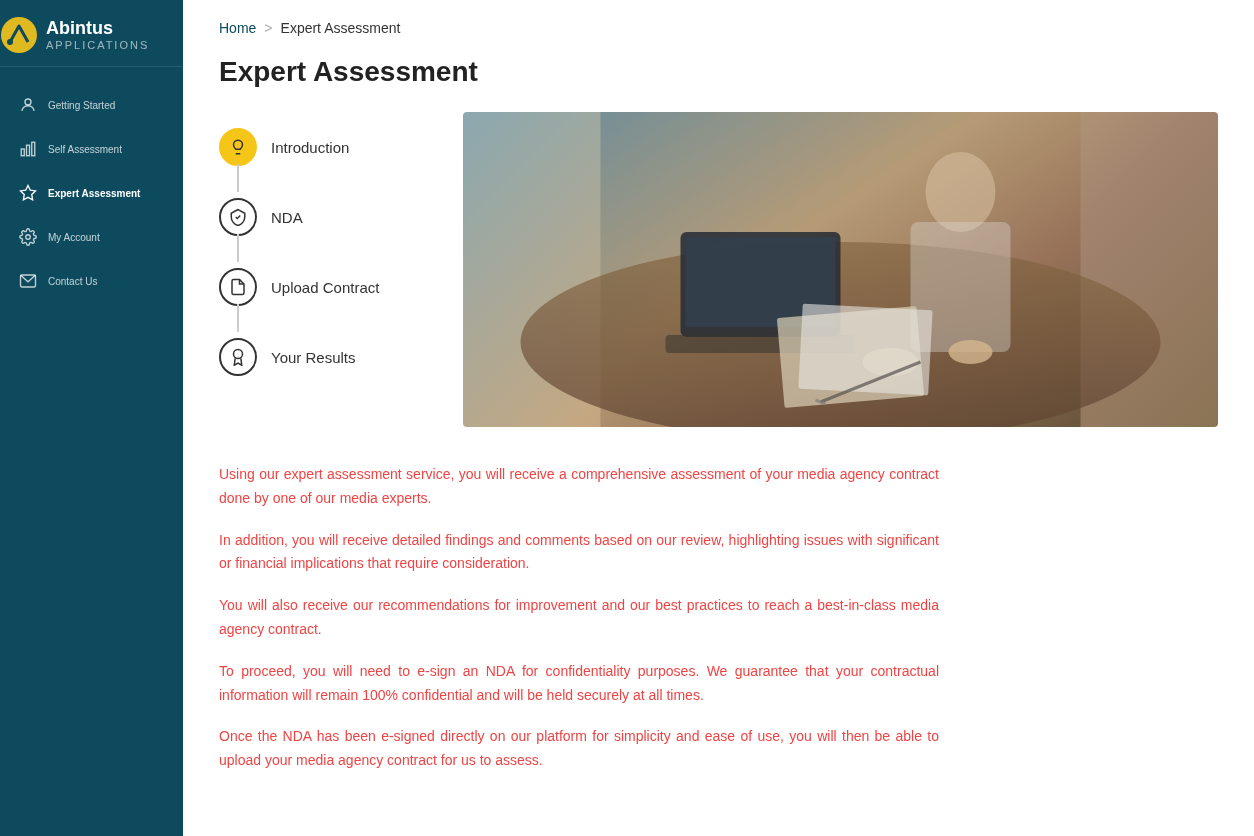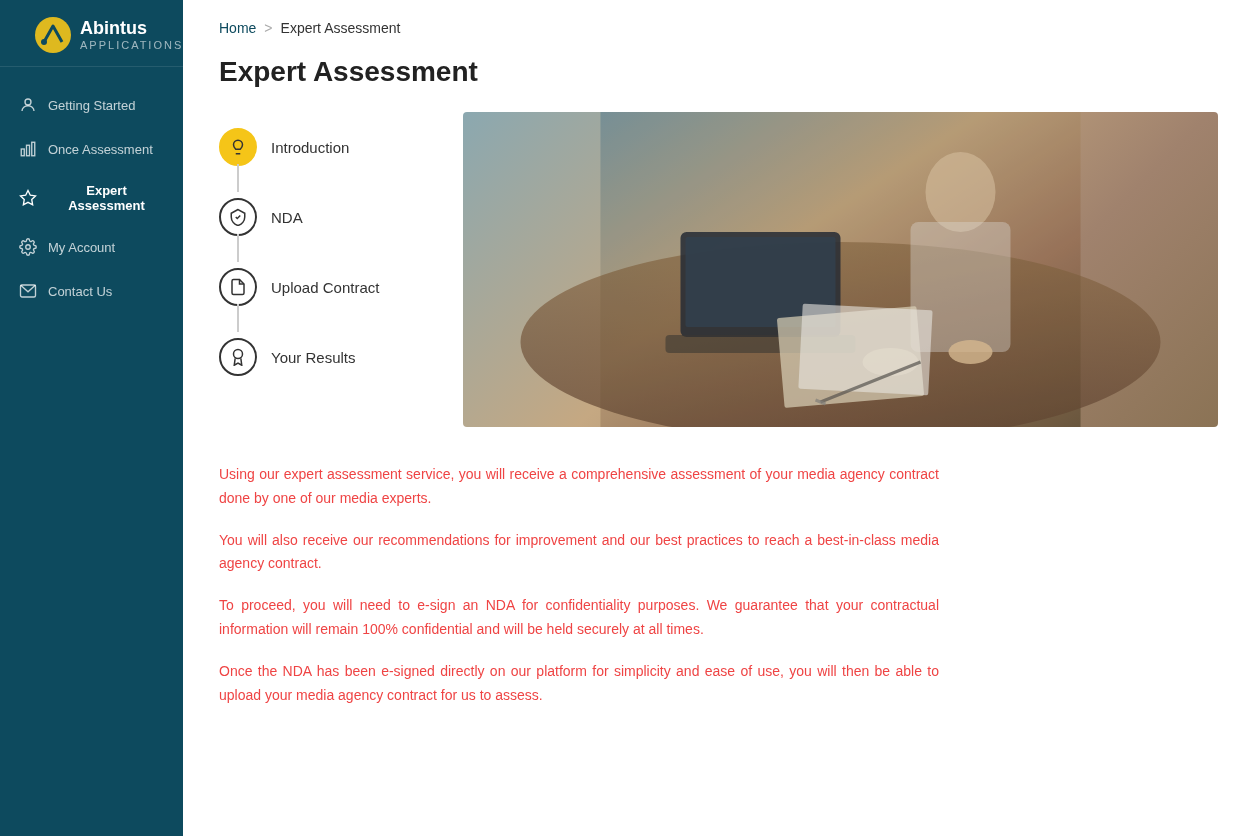--- a/index.html
+++ b/index.html
@@ -9,21 +9,21 @@
     .sidebar {
       width: 183px;
       min-height: 836px;
       background: #0d4a5e;
       display: flex;
       flex-direction: column;
       padding: 0;
       flex-shrink: 0;
     }
     .sidebar-logo {
-      padding: 16px 16px 12px 34px;
+      padding: 16px 16px 12px 0;
       display: flex;
       align-items: center;
       border-bottom: 1px solid rgba(255,255,255,0.1);
     }
     .logo-icon {
       width: 38px;
       height: 38px;
       margin-right: 8px;
       flex-shrink: 0;
     }
@@ -45,25 +45,24 @@
     }
     .sidebar-nav {
       flex: 1;
       padding: 16px 0;
     }
     .nav-item {
       display: flex;
       align-items: center;
       padding: 12px 18px;
       color: rgba(255,255,255,0.75);
-      font-size: 13px;
+      font-size: 10px;
       cursor: pointer;
       transition: background 0.15s;
       border-radius: 0;
-      text-align: center;
     }
     .nav-item.active { color: #fff; font-weight: 600; }
     .nav-icon {
       width: 20px;
       height: 20px;
       margin-right: 10px;
       flex-shrink: 0;
       display: flex;
       align-items: center;
       justify-content: center;
@@ -201,21 +200,21 @@
     </div>
 
     <div class="nav-item">
       <span class="nav-icon">
         <svg viewBox="0 0 24 24" fill="none" stroke="currentColor" stroke-width="1.8">
           <rect x="3" y="12" width="4" height="9"></rect>
             <rect x="10" y="7" width="4" height="14"></rect>
             <rect x="17" y="3" width="4" height="18"></rect>
         </svg>
       </span>
-      <span>Once Assessment</span>
+      <span>Self Assessment</span>
     </div>
 
     <div class="nav-item active">
       <span class="nav-icon">
         <svg viewBox="0 0 24 24" fill="none" stroke="currentColor" stroke-width="1.8">
           <polygon points="12,2 15.09,8.26 22,9.27 17,14.14 18.18,21.02 12,17.77 5.82,21.02 7,14.14 2,9.27 8.91,8.26"></polygon>
         </svg>
       </span>
       <span>Expert Assessment</span>
     </div>
@@ -331,19 +330,20 @@
         <line x1="220" y1="290" x2="320" y2="250" stroke="#555" stroke-width="3" opacity="0.7"></line>
         <line x1="215" y1="288" x2="225" y2="292" stroke="#888" stroke-width="3" opacity="0.7"></line>
 
         <rect width="480" height="315" fill="rgba(100,80,50,0.15)"></rect>
       </svg>
     </div>
   </div>
 
   <div class="description-block">
     <p class="desc-para">Using our expert assessment service, you will receive a comprehensive assessment of your media agency contract done by one of our media experts.</p>
+    <p class="desc-para">In addition, you will receive detailed findings and comments based on our review, highlighting issues with significant or financial implications that require consideration.</p>
     <p class="desc-para">You will also receive our recommendations for improvement and our best practices to reach a best-in-class media agency contract.</p>
     <p class="desc-para">To proceed, you will need to e-sign an NDA for confidentiality purposes. We guarantee that your contractual information will remain 100% confidential and will be held securely at all times.</p>
     <p class="desc-para">Once the NDA has been e-signed directly on our platform for simplicity and ease of use, you will then be able to upload your media agency contract for us to assess.</p>
 
   </div>
 
 </main>
 
 </body></html>

